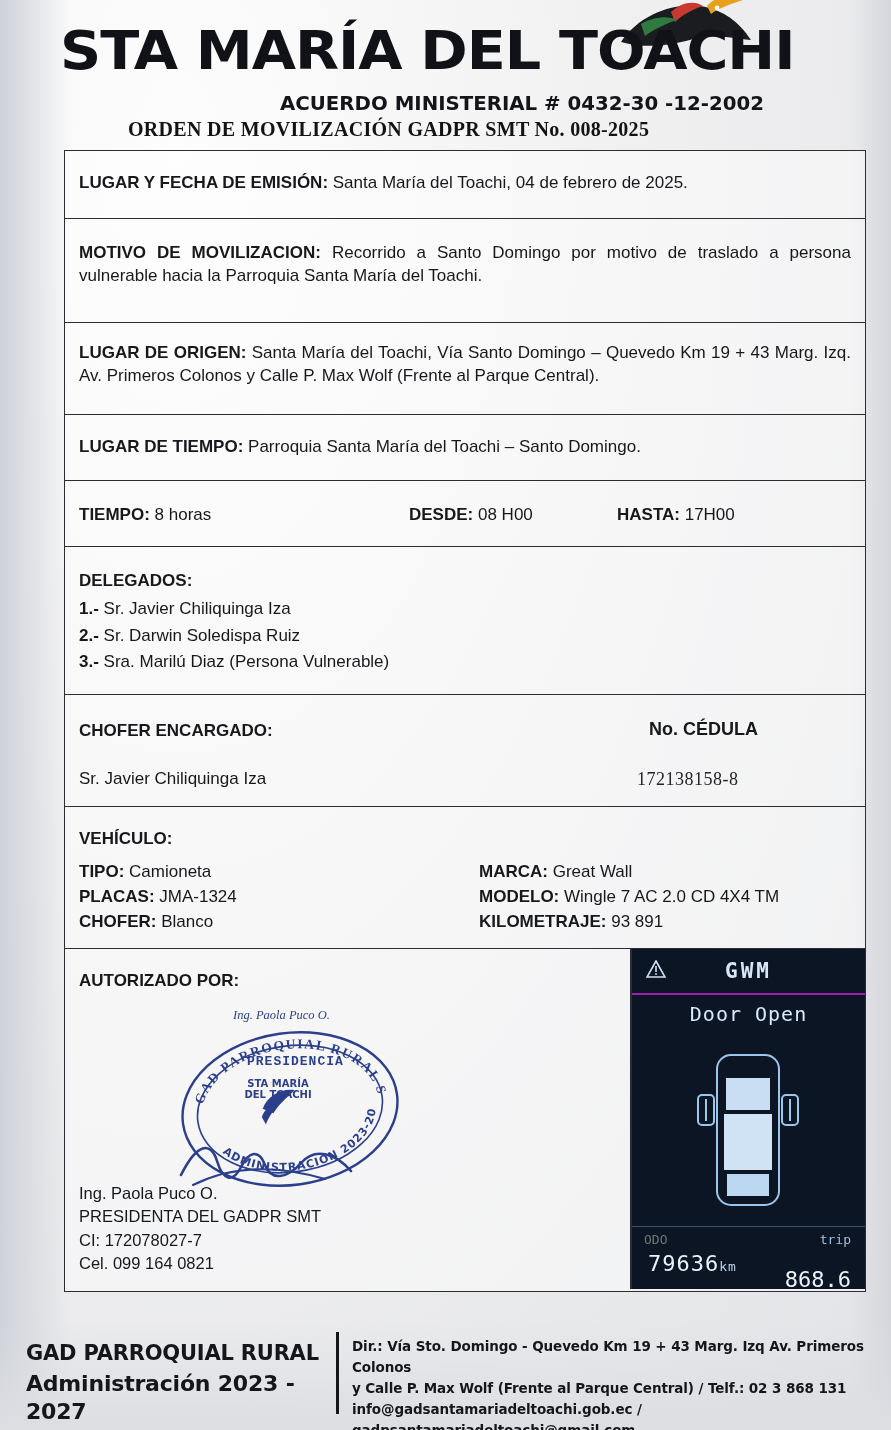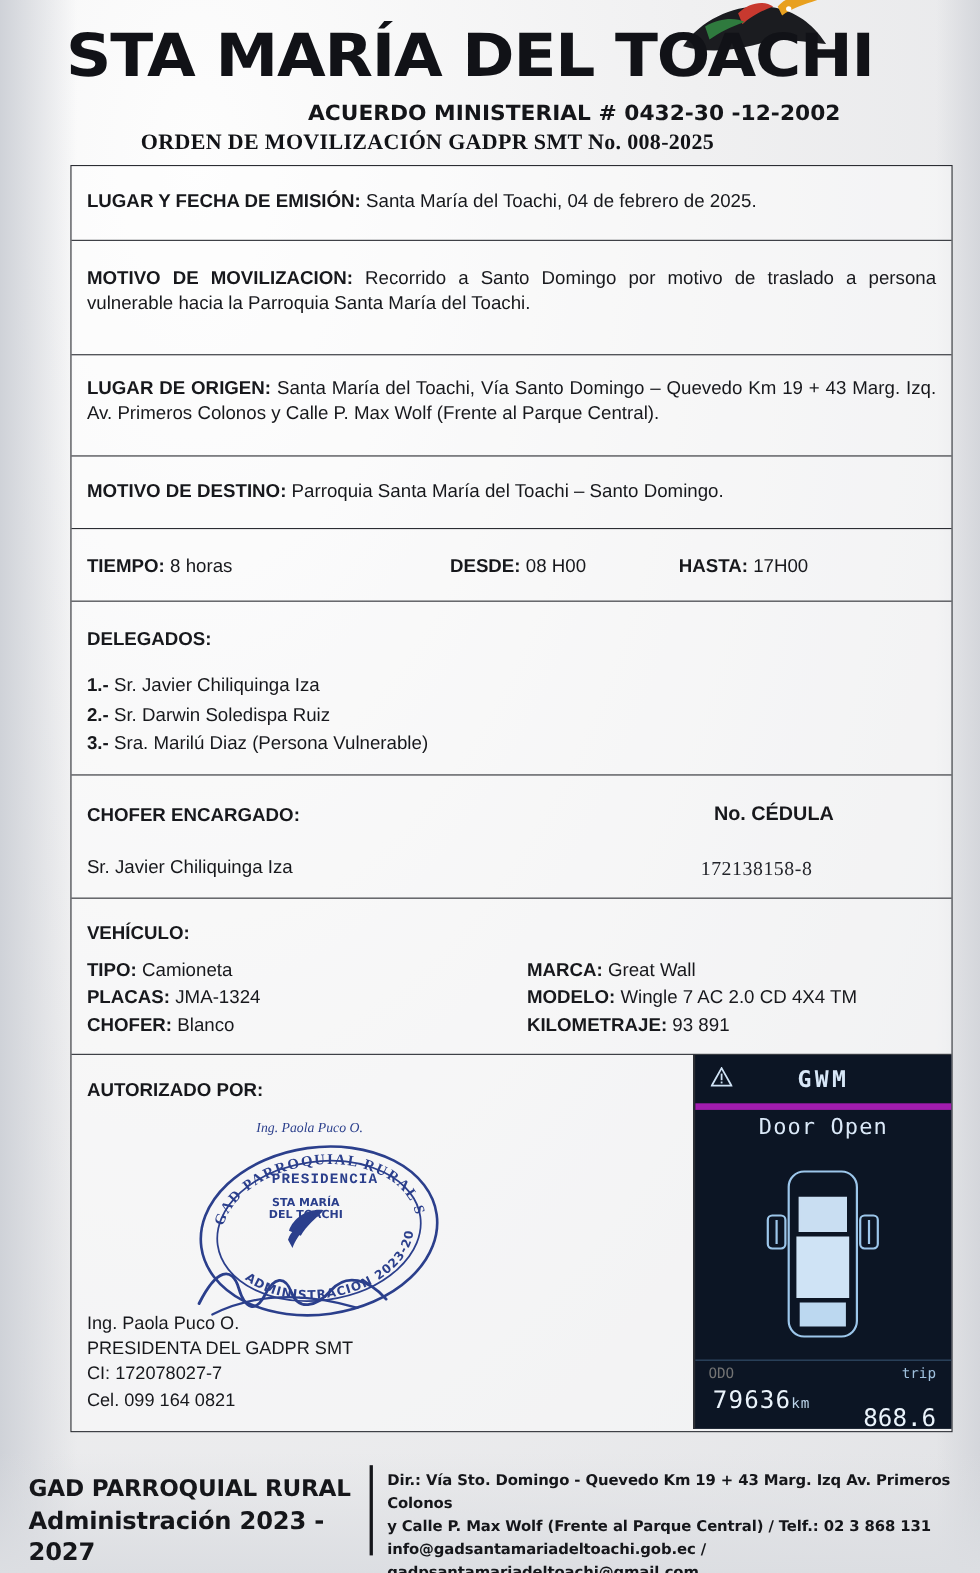--- a/index.html
+++ b/index.html
@@ -122,21 +122,21 @@
 
   .tiempo-grid {
     display: flex;
     align-items: baseline;
   }
   .tiempo-grid .c1 { width: 330px; }
   .tiempo-grid .c2 { width: 208px; }
   .tiempo-grid .c3 { }
 
   .del-list {
-    margin-top: 18px;
+    margin-top: 4px;
     line-height: 1.5;
   }
   .del-list div { margin-bottom: 1px; }
   .del-num { font-weight: bold; }
 
   .chofer-grid { position: relative; height: 100%; }
   .chofer-cedula-lbl {
     position: absolute;
     left: 570px; top: -2px;
     font-weight: bold;
@@ -213,21 +213,21 @@
     right: 0px; top: 0px;
     width: 233px; height: 340px;
     background: #0c1524;
     border-left: 2px solid #2b2d33;
     overflow: hidden;
     font-family: "DejaVu Sans Mono", monospace;
     color: #cfe2f5;
   }
   .dash-top {
     position: absolute; left: 0; top: 0; width: 100%; height: 44px;
-    border-bottom: 6px solid #a21caf;
+    border-bottom: 2px solid #a21caf;
     display: flex; align-items: center; justify-content: center;
   }
   .dash-brand {
     font-size: 21px; letter-spacing: 3px; color: #d8e7f7; font-weight: bold;
   }
   .warn-tri {
     position: absolute; left: 14px; top: 11px;
     width: 20px; height: 19px;
   }
   .dash-msg {
@@ -316,21 +316,21 @@
       <span class="lbl">MOTIVO DE MOVILIZACION:</span>
       <span>Recorrido a Santo Domingo por motivo de traslado a persona vulnerable hacia la Parroquia Santa María del Toachi.</span>
     </div>
 
     <div class="row r-origen">
       <span class="lbl">LUGAR DE ORIGEN:</span>
       <span>Santa María del Toachi, Vía Santo Domingo – Quevedo Km 19 + 43 Marg. Izq. Av. Primeros Colonos y Calle P. Max Wolf (Frente al Parque Central).</span>
     </div>
 
     <div class="row r-destino">
-      <span class="lbl">MOTIVO DE DESTINO:</span>
+      <span class="lbl">LUGAR DE TIEMPO:</span>
       <span>Parroquia Santa María del Toachi – Santo Domingo.</span>
     </div>
 
     <div class="row r-tiempo">
       <div class="tiempo-grid">
         <div class="c1">
           <span class="lbl">TIEMPO:</span>
           <span>8 horas</span>
         </div>
         <div class="c2">

